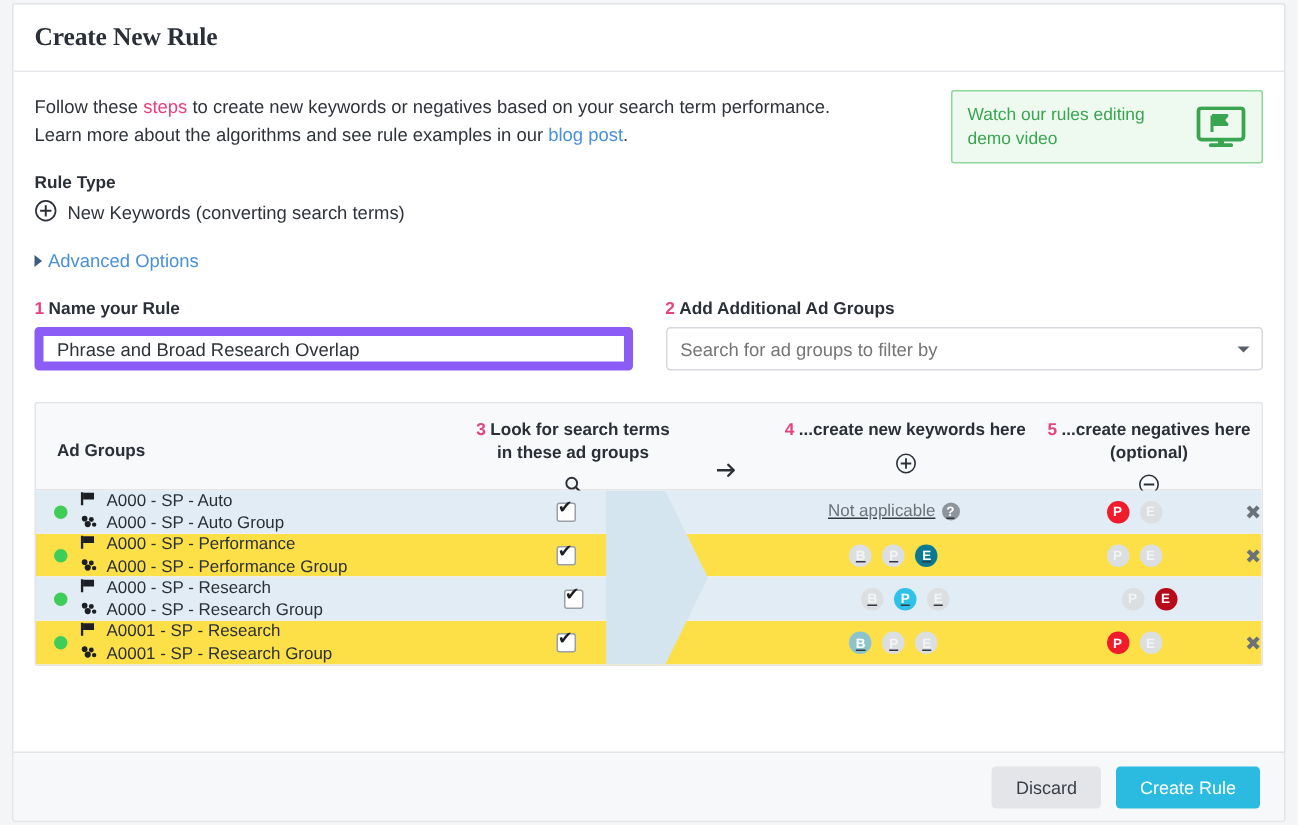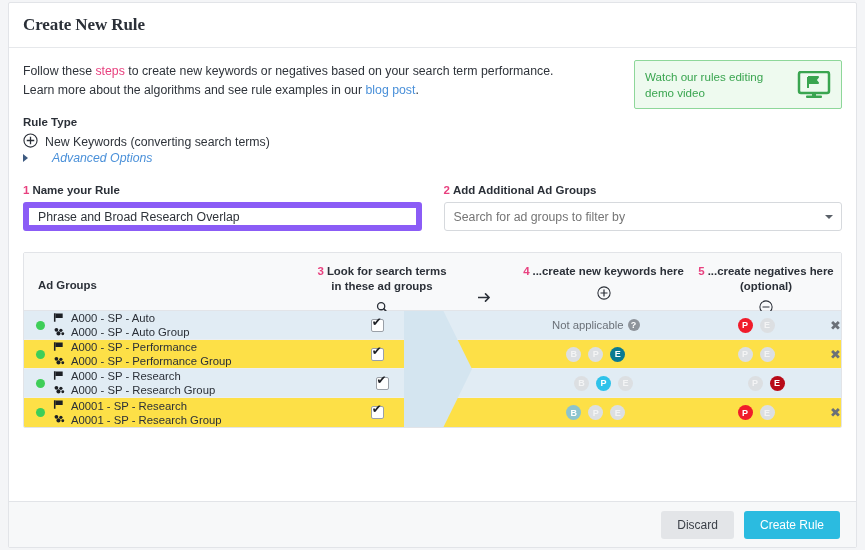--- a/index.html
+++ b/index.html
@@ -57,22 +57,22 @@
   .demo-icon { width: 34px; height: 28px; flex: 0 0 auto; }
 
   .sec-label {
     font-size: 11.5px; font-weight: bold; color: #2b3038;
     margin-top: 16px; margin-bottom: 5px;
   }
   .rule-type-row { display: flex; align-items: center; gap: 7px; }
   .rule-type-txt { font-size: 12.3px; color: #2f343b; }
 
   .adv-row {
-    display: flex; align-items: center; gap: 24px;
-    cursor: pointer; width: fit-content; font-style: italic;
+    margin-top: 16px; display: flex; align-items: center; gap: 4px;
+    cursor: pointer; width: fit-content;
   }
   .tri-right {
     width: 0; height: 0;
     border-left: 5px solid #3d5a80;
     border-top: 4px solid transparent;
     border-bottom: 4px solid transparent;
   }
   .adv-txt { color: #4a90d9; font-size: 12.3px; }
 
   
@@ -148,21 +148,21 @@
   .c-check { width: 144px; display: flex; justify-content: center; z-index: 2;}
   .chk {
     width: 13px; height: 13px; border: 1px solid #9aa0a8; background: #fff;
     border-radius: 2px; position: relative;
   }
   .chk::after {
     content: "✔"; position: absolute; left: 0px; top: -4px;
     font-size: 12px; color: #1c1f24; line-height: 1;
   }
   .c-arrow { width: 62px; z-index: 2;}
-  .c-kw { width: 175px; display: flex; justify-content: center; align-items: center; gap: 7px; z-index: 2;}
+  .c-kw { width: 175px; display: flex; justify-content: center; align-items: center; gap: 7px; z-index: 2; text-decoration: underline;}
   .c-neg { width: 150px; display: flex; justify-content: center; align-items: center; gap: 7px; z-index: 2;}
   .c-x { flex: 1; display: flex; justify-content: center; z-index: 2;}
 
   .badge {
     width: 15px; height: 15px; border-radius: 50%;
     display: flex; align-items: center; justify-content: center;
     font-size: 9px; font-weight: bold; color: #fff;
     font-family: "Liberation Sans", sans-serif;
   }
   .b-off { background: #dcdfe2; color: #f3f4f5; }

